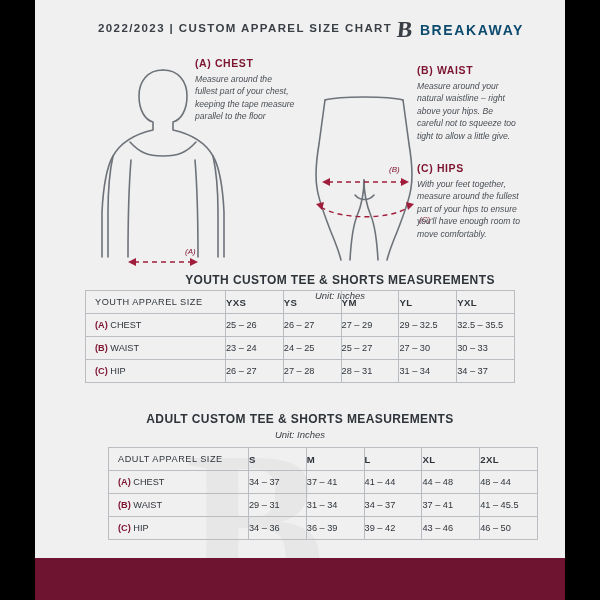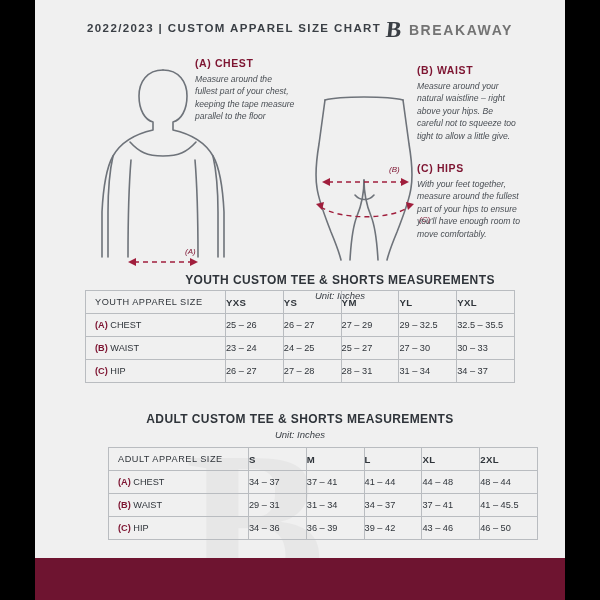--- a/index.html
+++ b/index.html
@@ -29,21 +29,21 @@
     font-family: "Liberation Serif", serif;
     font-size: 210px;
     font-weight: bold;
     color: rgba(0,0,0,0.035);
     line-height: 1;
     user-select: none;
   }
   
   .header {
     position: absolute;
-    left: 0;
+    left: 11px;
     top: 0;
     width: 530px;
     height: 58px;
   }
   .header-title {
     position: absolute;
     left: 52px;
     top: 22px;
     font-size: 11.5px;
     font-weight: bold;
@@ -64,21 +64,21 @@
     font-size: 23px;
     font-weight: bold;
     color: #3a3f45;
     line-height: 1;
     transform: skewX(-6deg);
   }
   .brand-name {
     font-size: 14px;
     font-weight: bold;
     letter-spacing: 1.6px;
-    color: #737373;
+    color: #0c4a6e;
   }
   
   .diagram {
     position: absolute;
     left: 0;
     top: 52px;
     width: 530px;
     height: 215px;
   }
   .callout-title {

